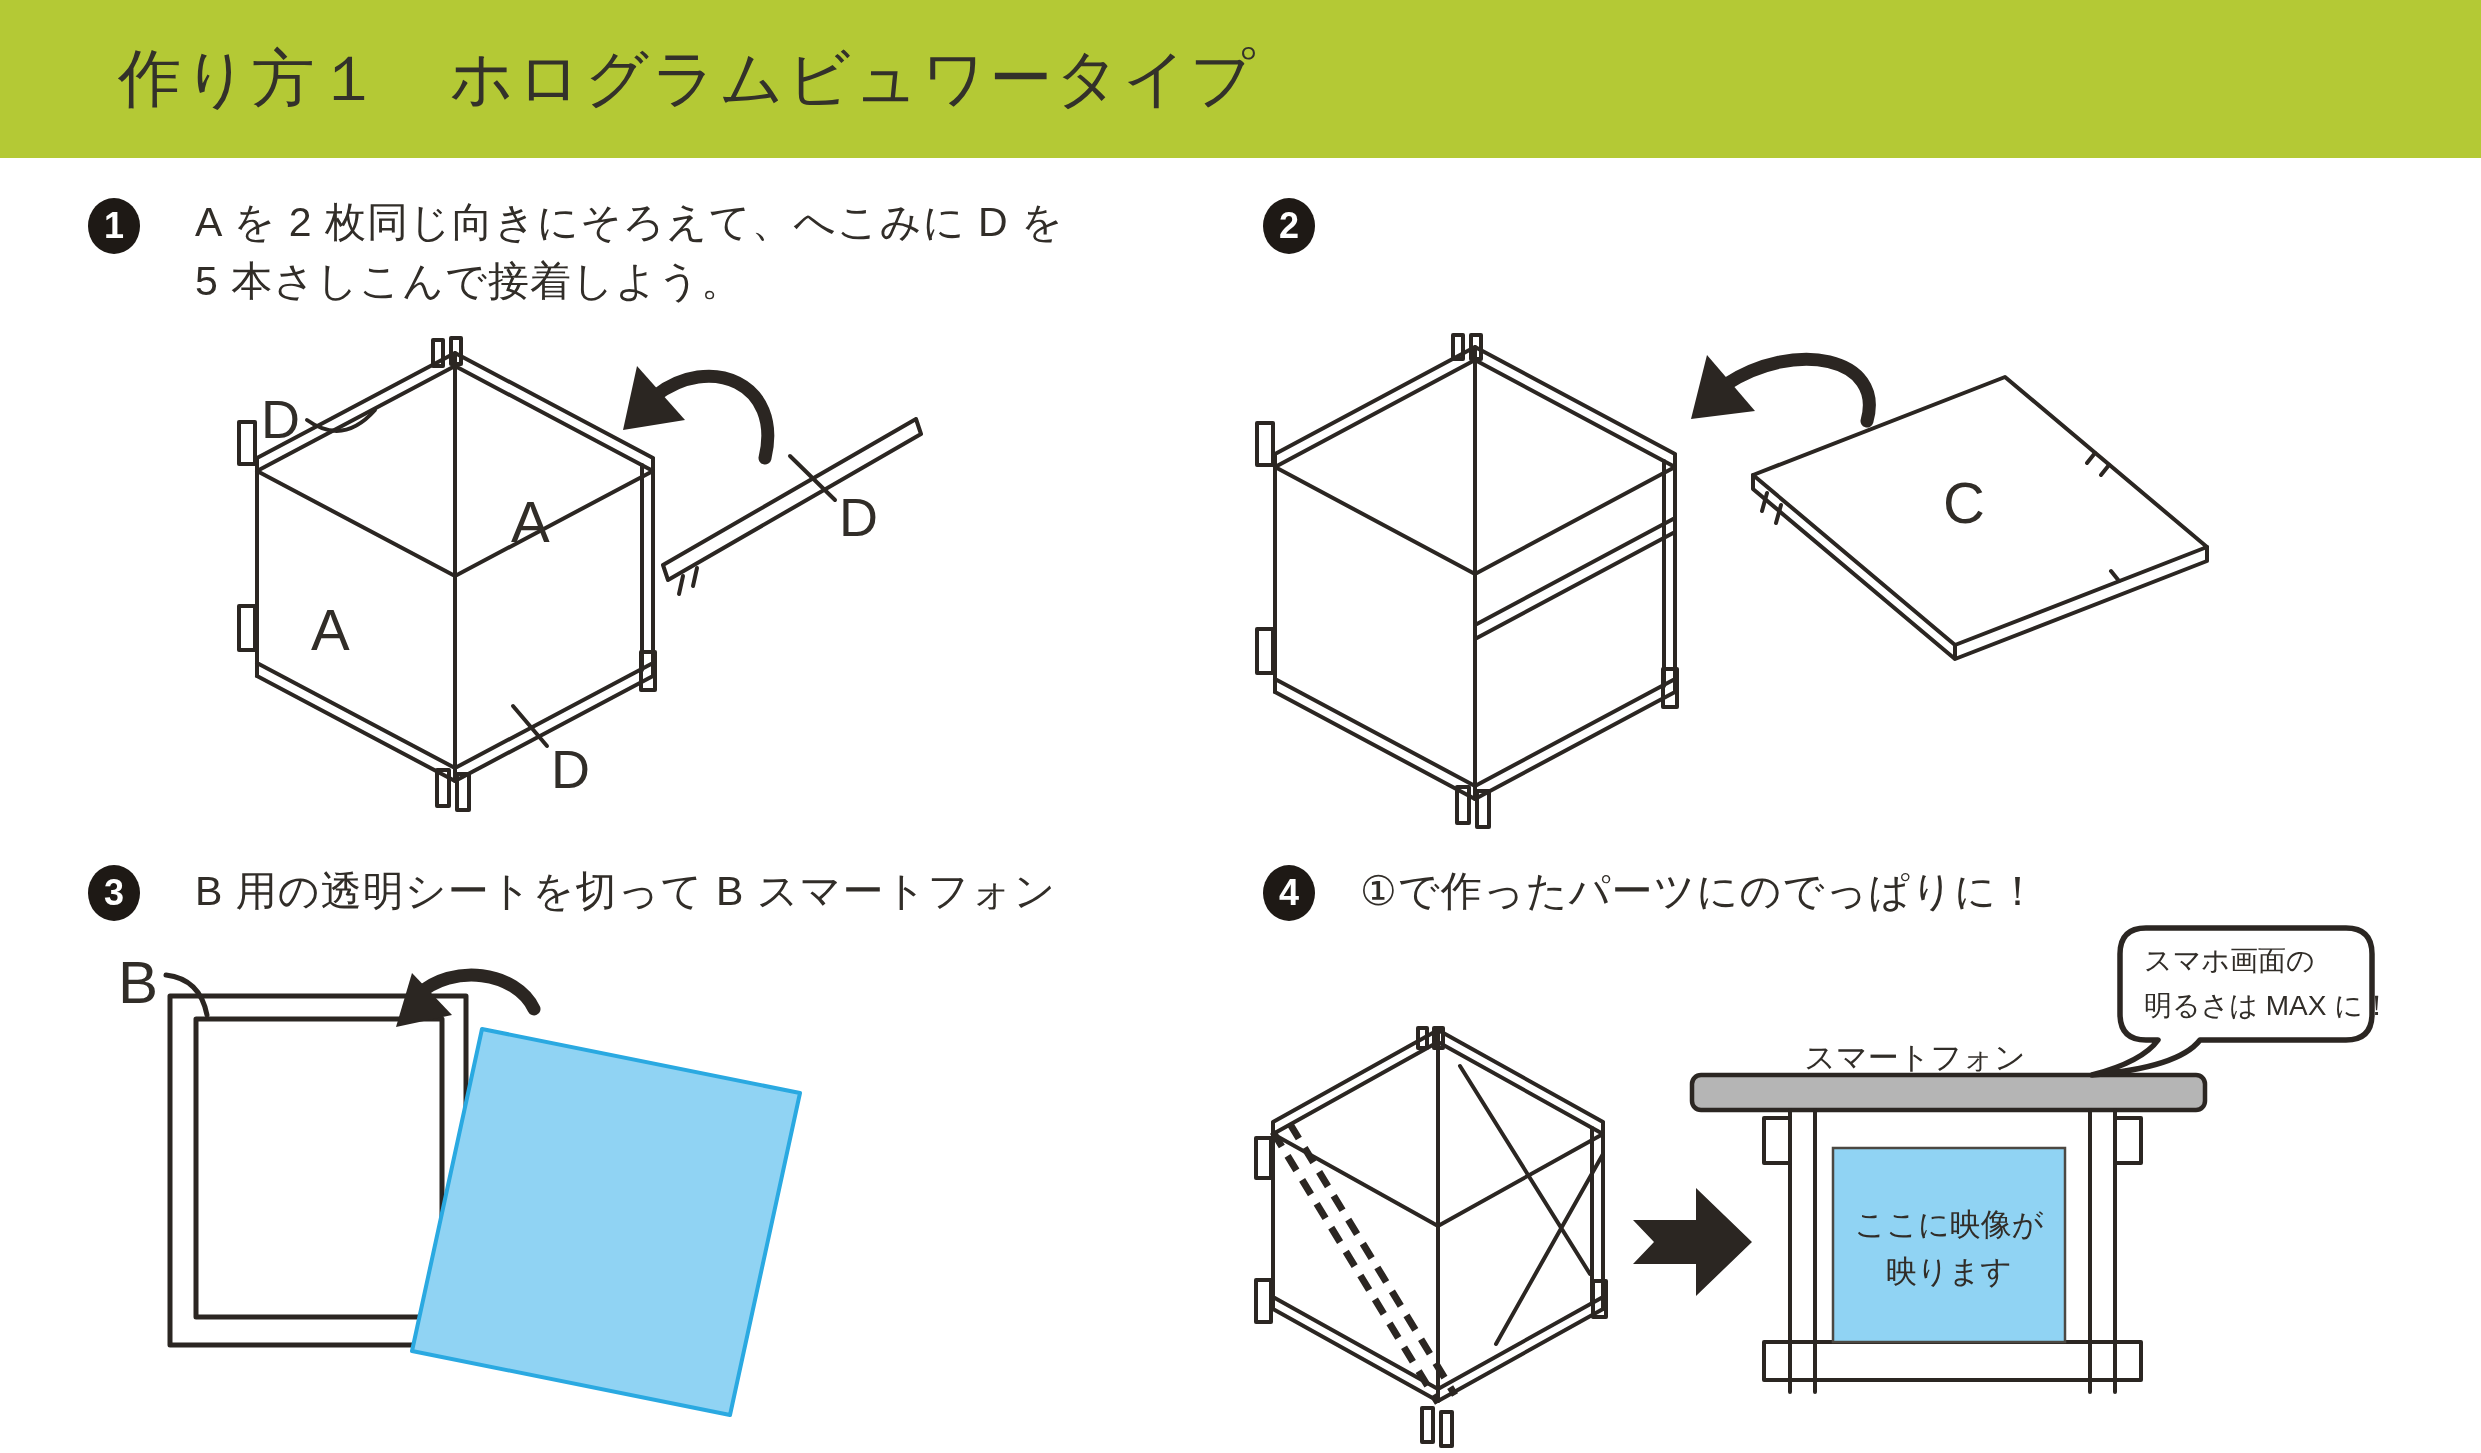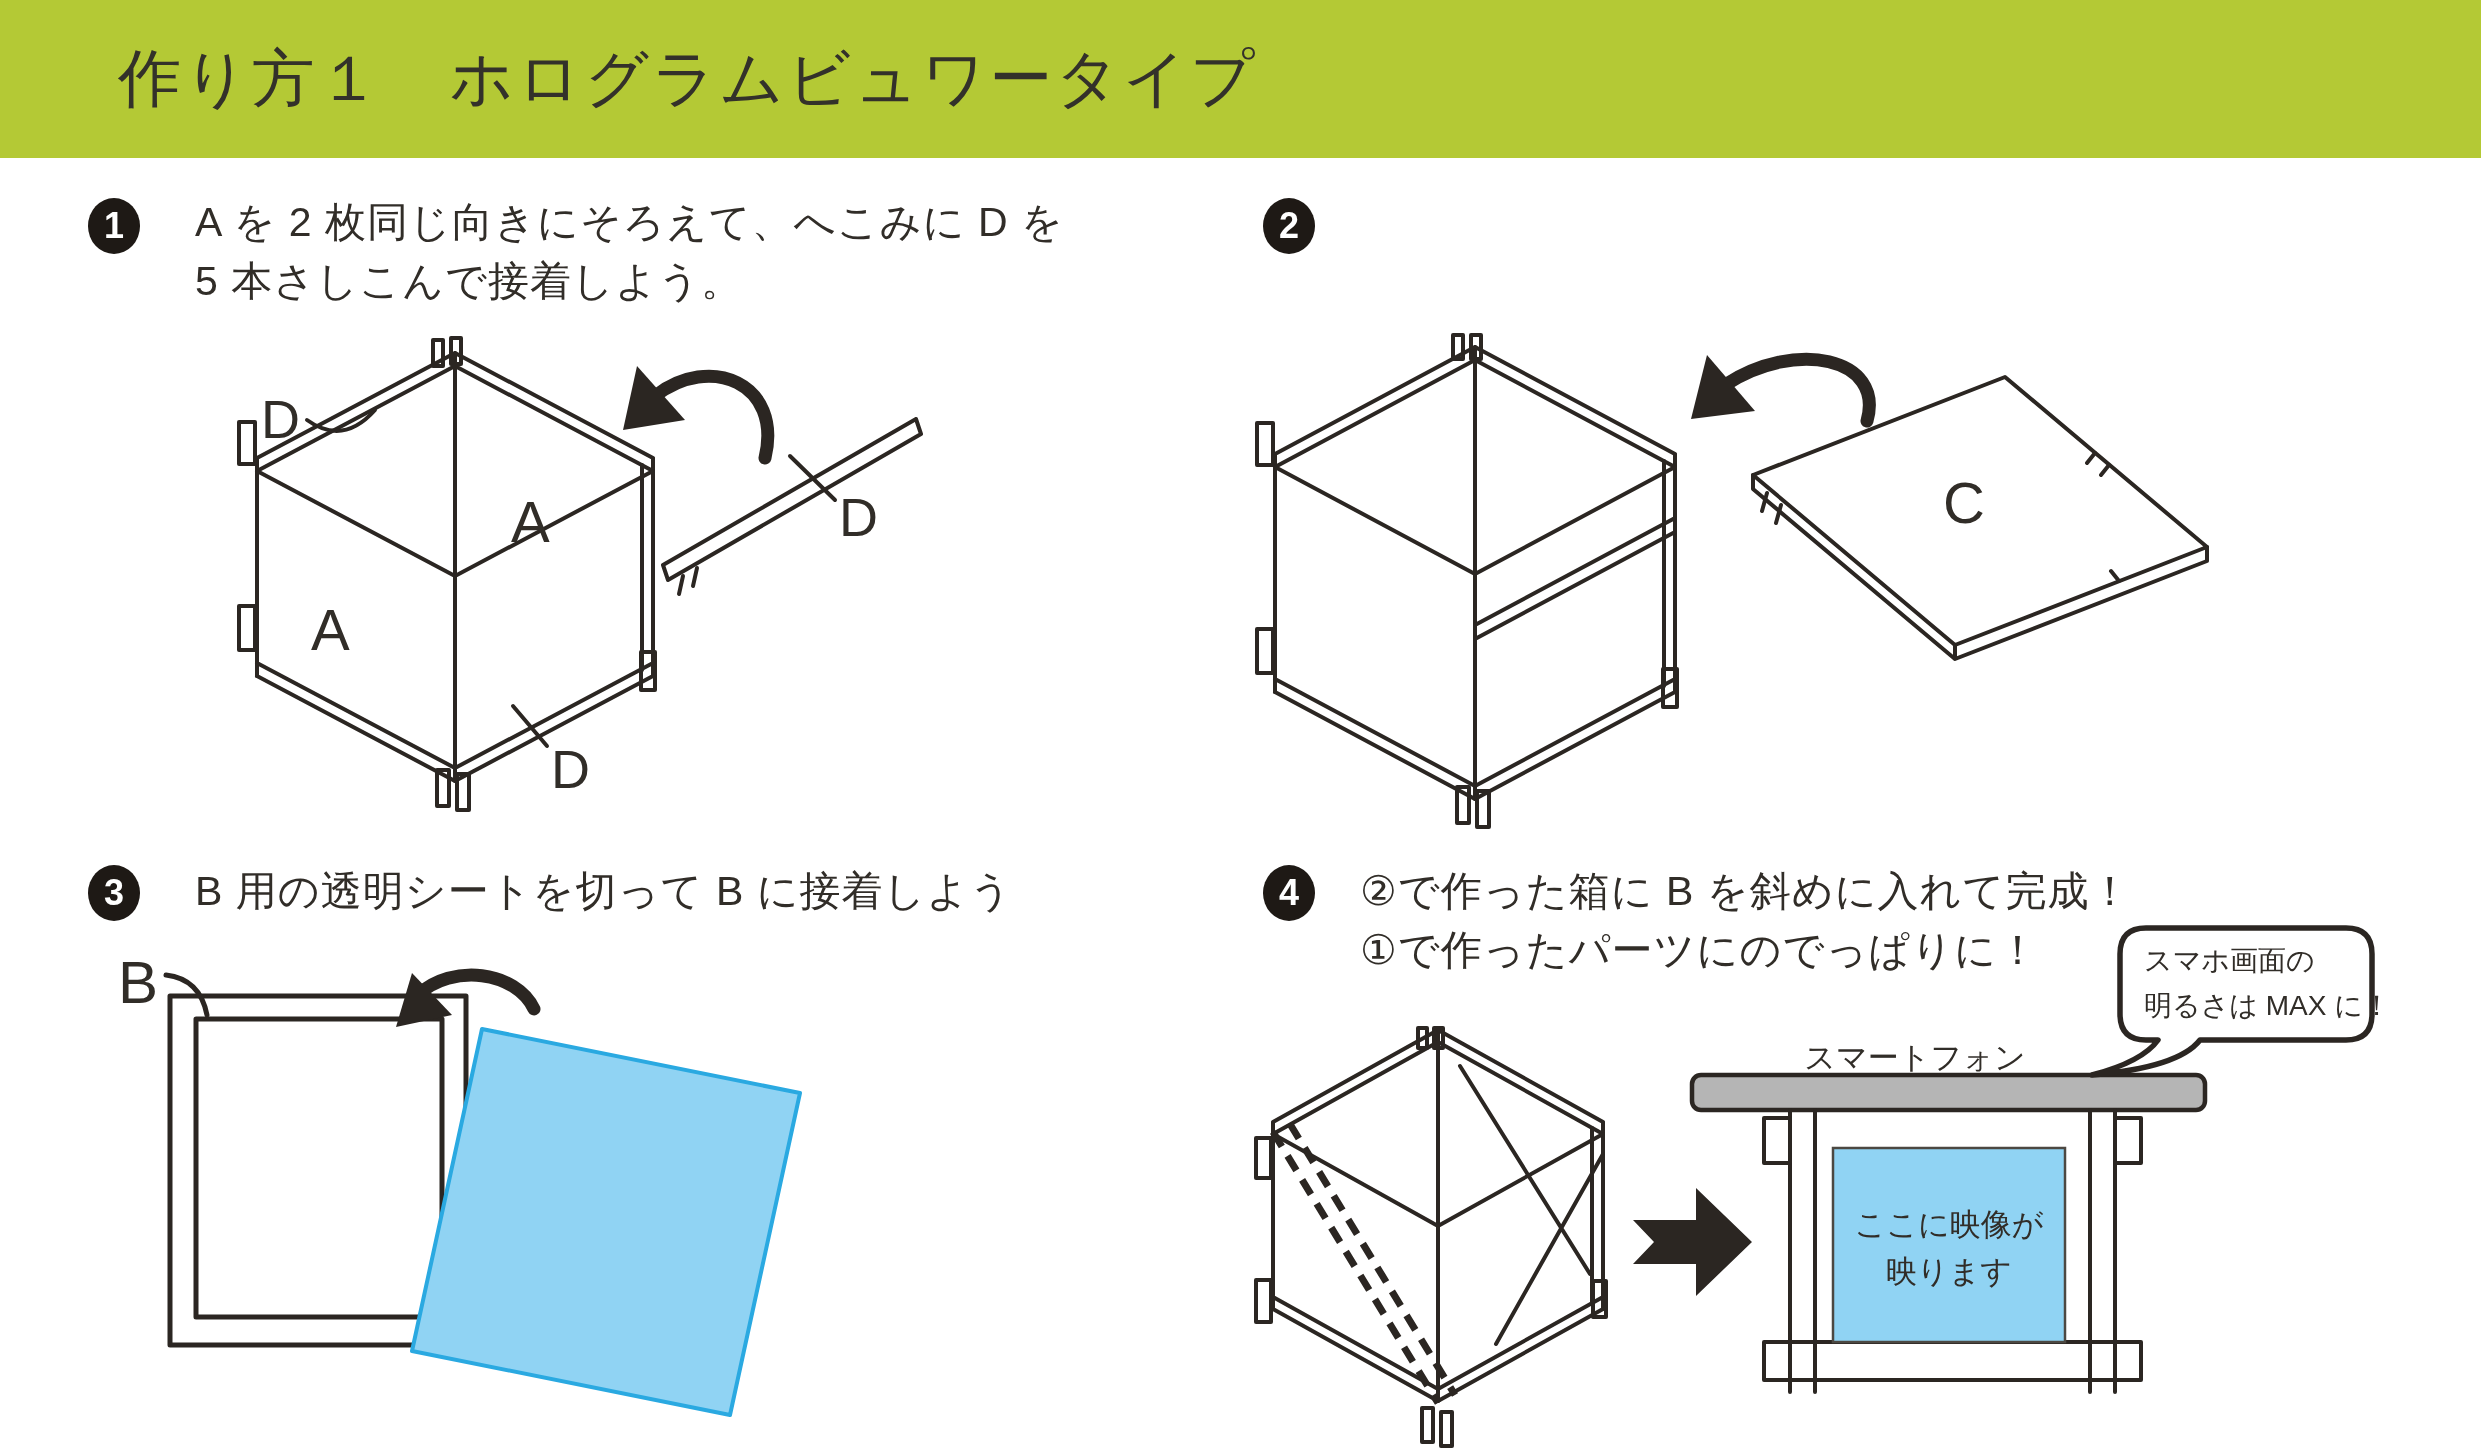--- a/index.html
+++ b/index.html
@@ -62,24 +62,23 @@
     </div>
   <div class="badge" style="left:1263px;top:865px;">
     <span>4</span>
     </div>
 
   <div class="steptext" style="left:195px;top:193px;">
     <div>A を 2 枚同じ向きにそろえて、へこみに D を</div>
     <div>5 本さしこんで接着しよう。</div>
   </div>
   <div class="steptext" style="left:195px;top:862px;">
-    <div>B 用の透明シートを切って B に接着しよう</div>
+    <div>B 用の透明シートを切って B スマートフォン</div>
   </div>
   <div class="steptext" style="left:1360px;top:862px;">
-    <div>②で作った箱に B を斜めに入れて完成！</div>
     <div>①で作ったパーツにのでっぱりに！</div>
   </div>
 
   <svg class="diagram" style="left:205px;top:338px;" width="760" height="505" viewBox="0 0 760 505">
     <g class="ln">
       <path d="M250 28 L52 133 M250 15 L52 120 M52 120 L52 133 M250 15 L250 28"></path>
       <path d="M250 28 L448 133 M250 15 L448 120 M448 120 L448 133"></path>
       <path d="M52 133 L250 238 L448 133"></path>
       <path d="M52 133 L52 338 M250 238 L250 443 M448 133 L448 338 M437 127 L437 332"></path>
       <path d="M52 338 L250 443 M52 325 L250 430 M250 443 L448 338 M250 430 L448 325 M52 325 L52 338 M448 325 L448 338"></path>

